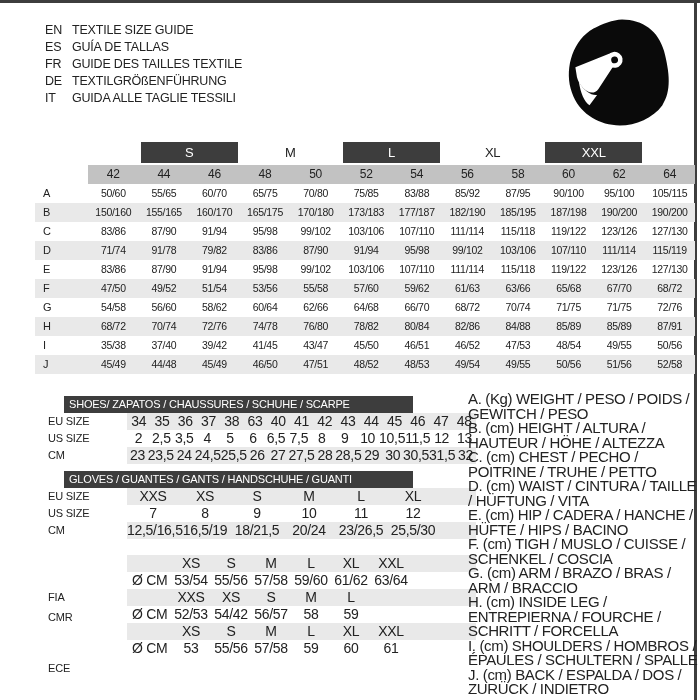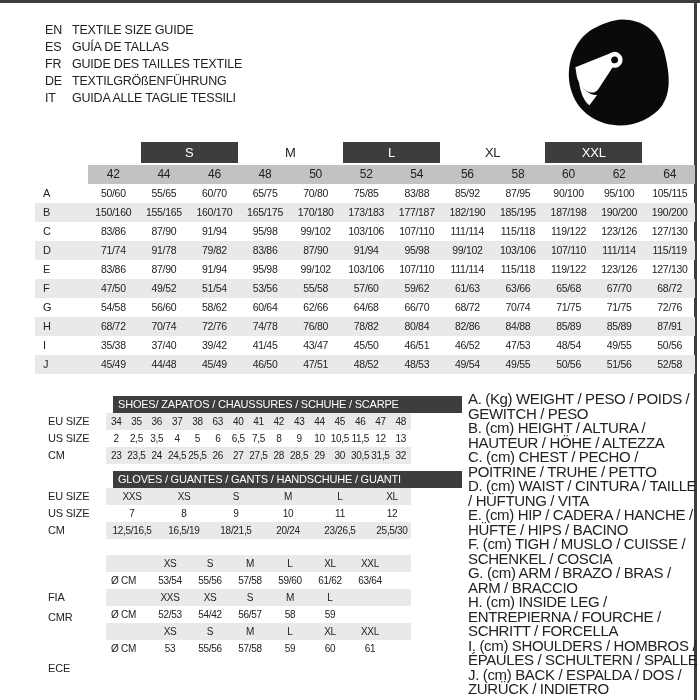--- a/index.html
+++ b/index.html
@@ -23,23 +23,23 @@
   .tsz{display:grid;grid-template-columns:53px repeat(12,1fr);height:19px;line-height:19px;font-size:12px}
   .tsz i{font-style:normal;background:#c2c2c2;text-align:center}
   .tsz .sp{background:transparent}
   .tr{display:grid;grid-template-columns:53px repeat(12,1fr);height:19px;line-height:19px;font-size:10.5px;letter-spacing:-0.3px}
   .tr.alt{background:#e9e9e9}
   .tr i{font-style:normal;text-align:center}
   .tr .rl{text-align:left;padding-left:8px;font-size:11px}
 
   
   .sec{position:absolute;left:35px;width:660px}
-  .bar{margin-left:78px;width:349px;height:17px;line-height:17px;background:#3d3d3d;color:#fff;
+  .bar{margin-left:29px;width:349px;height:17px;line-height:17px;background:#3d3d3d;color:#fff;
        font-size:11px;padding-left:5px;box-sizing:border-box;letter-spacing:-0.2px}
-  .srow{margin-left:71px;width:305px;height:17px;line-height:17px;display:grid;font-size:10px;letter-spacing:-0.3px}
+  .srow{margin-left:92px;width:349px;height:17px;line-height:17px;display:grid;font-size:14px;letter-spacing:-0.3px}
   .srow.g{background:#e9e9e9}
   .srow i{font-style:normal;text-align:center}
   .sec-shoes{top:396px}
   .sec-shoes .srow{grid-template-columns:repeat(15,1fr)}
   .sec-gloves{top:471px}
   .sec-gloves .srow{grid-template-columns:repeat(6,52px)}
   .sec-helm{top:555px}
   .sec-helm .srow{grid-template-columns:44px repeat(6,40px)}
   .sec-helm .srow .unit{text-align:left;padding-left:5px}
   .lbl{position:absolute;left:13px;font-size:11px;line-height:17px}

